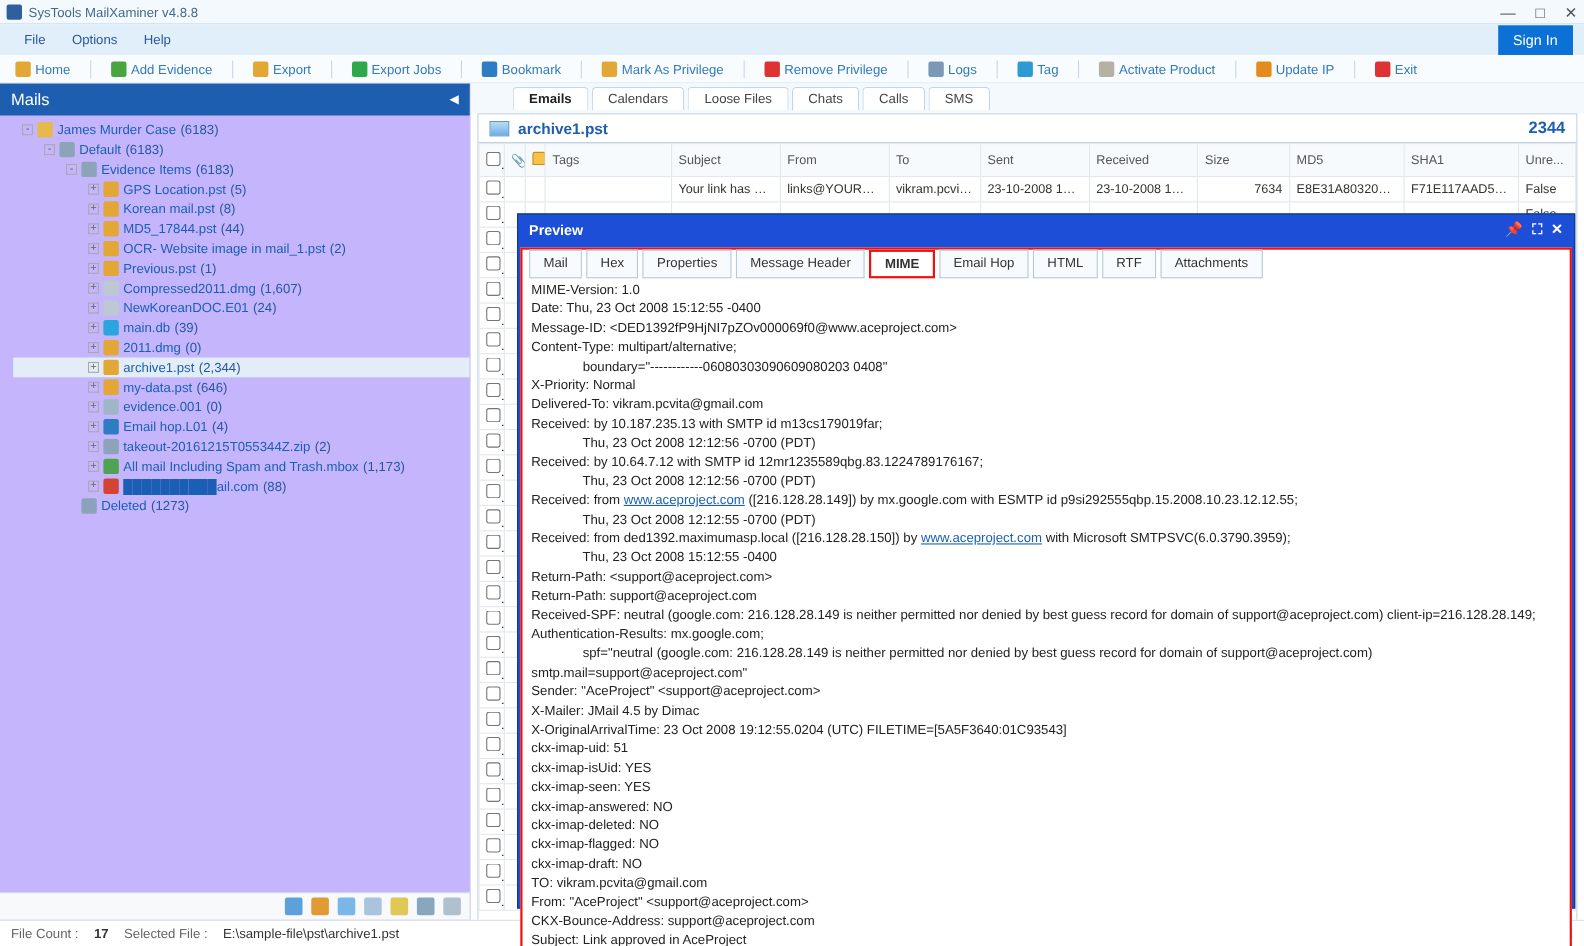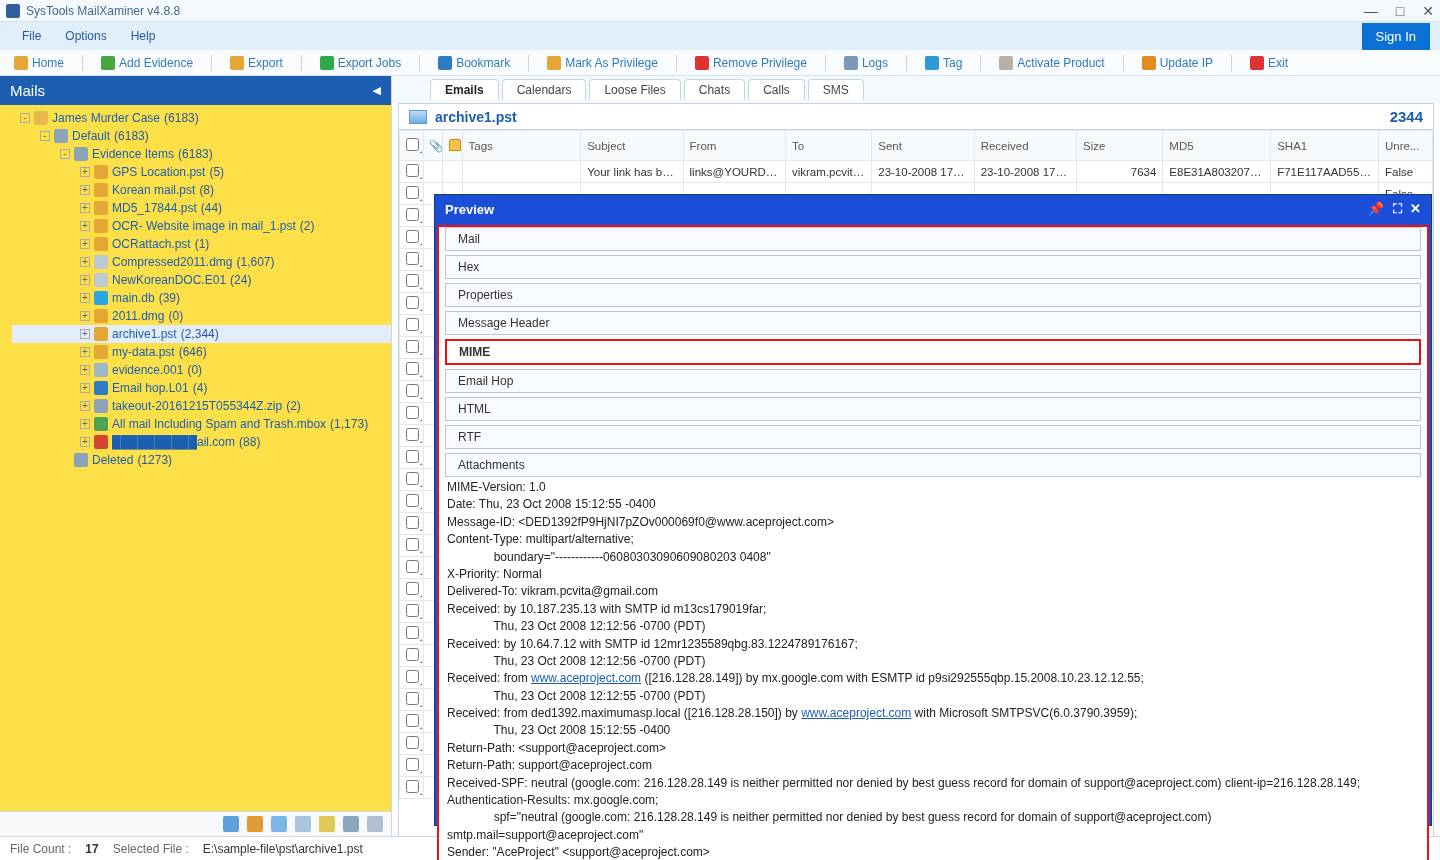--- a/index.html
+++ b/index.html
@@ -18,21 +18,21 @@
 .sign-in { margin-left: auto; background: #0b71d6; color: #fff; padding: 6px 14px; font-size: 13px; cursor: pointer; }
 
 
 .toolbar { height: 26px; background: #f9fcff; display: flex; align-items: center; gap: 10px; padding: 0 6px; border-bottom: 1px solid #d8e4ef; }
 .toolbar .tb-btn { display: flex; align-items: center; gap: 4px; padding: 2px 8px; color: #337ab7; cursor: pointer; }
 .toolbar .tb-sep { width: 1px; height: 16px; background: #c8d6e4; }
 .tb-ico { width: 14px; height: 14px; display: inline-block; border-radius: 2px; }
 
 
 .main { display: flex; height: calc(100% - 22px - 28px - 26px - 24px); }
-.left-panel { width: 392px; background: #fde047; border-right: 1px solid #cfd7de; display: flex; flex-direction: column; }
+.left-panel { width: 428px; background: #c4b5fd; border-right: 1px solid #cfd7de; display: flex; flex-direction: column; }
 .mails-header { background: #1d5eb0; color: #fff; padding: 6px 10px; font-size: 15px; display:flex; align-items:center; justify-content:space-between; }
 .mails-header .arrow { font-size: 11px; }
 .tree { flex: 1; overflow-y: auto; padding: 4px 0 4px 12px; }
 .tree-row { display: flex; align-items: center; gap: 4px; padding: 2px 4px; white-space: nowrap; cursor: pointer; }
 .tree-row .expand { width: 10px; text-align: center; color: #666; font-size: 10px; border:1px solid #aaa; line-height:8px; height:10px; }
 .tree-row .ico { width: 14px; height: 14px; display: inline-block; border-radius: 2px; }
 .tree-row .cnt { color: #2757a3; }
 .tree-row.lvl1 { padding-left: 8px; }
 .tree-row.lvl2 { padding-left: 28px; }
 .tree-row.lvl3 { padding-left: 48px; }
@@ -63,21 +63,21 @@
 .lock-ico { display:inline-block; width:12px; height:12px; background:#f7c24b; border:1px solid #c88f17; border-radius:2px 2px 0 0;}
 .false-red { color: #d43030; }
 
 
 .preview { position: absolute; left: 42px; top: 118px; right: 8px; bottom: 10px; background: #1d4ed8; border:1px solid #0f3c78; z-index: 5; display:flex; flex-direction:column; }
 .preview-header { color: #fff; padding: 6px 10px; display: flex; align-items: center; font-size: 13px; font-weight:bold;}
 .preview-header .ph-ctrls { margin-left: auto; display:flex; gap:8px; font-size: 13px; }
 .preview-body { background: #fff; flex:1; margin: 2px; display:flex; flex-direction:column; border: 2px solid #e11; }
 .preview-nav { display:flex; justify-content:flex-end; gap:8px; padding:6px 10px;}
 .preview-nav button { padding: 3px 12px; border:1px solid #a8bdd2; background:#fff; cursor:pointer; color:#333; }
-.preview-tabs { display:flex; gap:4px; padding: 0 6px; flex-direction: column; }
+.preview-tabs { display:flex; gap:4px; padding: 0 6px; }
 .preview-tabs .ptab { padding: 4px 12px; border:1px solid #b7c9d9; background:#f7fbff; cursor:pointer; font-size:12px; color:#333;}
 .preview-tabs .ptab.active { border:2px solid #e11; background:#fff; font-weight:bold;}
 .mime-content { flex:1; overflow-y:auto; padding: 2px 8px; font-size:12px; color:#222; line-height:1.45; white-space:pre; font-family: 'Segoe UI', sans-serif;}
 .mime-content a { color:#1b5fb5; text-decoration:underline; }
 
 
 .status-bar { height: 24px; border-top: 1px solid #cfd7de; display: flex; align-items: center; padding: 0 10px; font-size: 12px; color:#333; gap: 14px;}
 .status-bar .sb-label { color:#666; }
 .status-bar .sb-val { color:#333; font-weight:bold;}
 .status-bar .right { margin-left:auto; display:flex; align-items:center; gap:14px;}
@@ -211,21 +211,21 @@
         </div>
         <div class="tree-row lvl4">
           <span class="expand" style="visibility: visible;">+</span>
           <span class="ico" style="background: rgb(226, 167, 53);"></span>
           <span class="name">OCR- Website image in mail_1.pst</span>
           <span class="cnt"> (2)</span>
         </div>
         <div class="tree-row lvl4">
           <span class="expand" style="visibility: visible;">+</span>
           <span class="ico" style="background: rgb(226, 167, 53);"></span>
-          <span class="name">OCRattach.pst</span>
+          <span class="name">Previous.pst</span>
           <span class="cnt"> (1)</span>
         </div>
         <div class="tree-row lvl4">
           <span class="expand" style="visibility: visible;">+</span>
           <span class="ico" style="background: rgb(188, 200, 210);"></span>
           <span class="name">Compressed2011.dmg</span>
           <span class="cnt"> (1,607)</span>
         </div>
         <div class="tree-row lvl4">
           <span class="expand" style="visibility: visible;">+</span>

